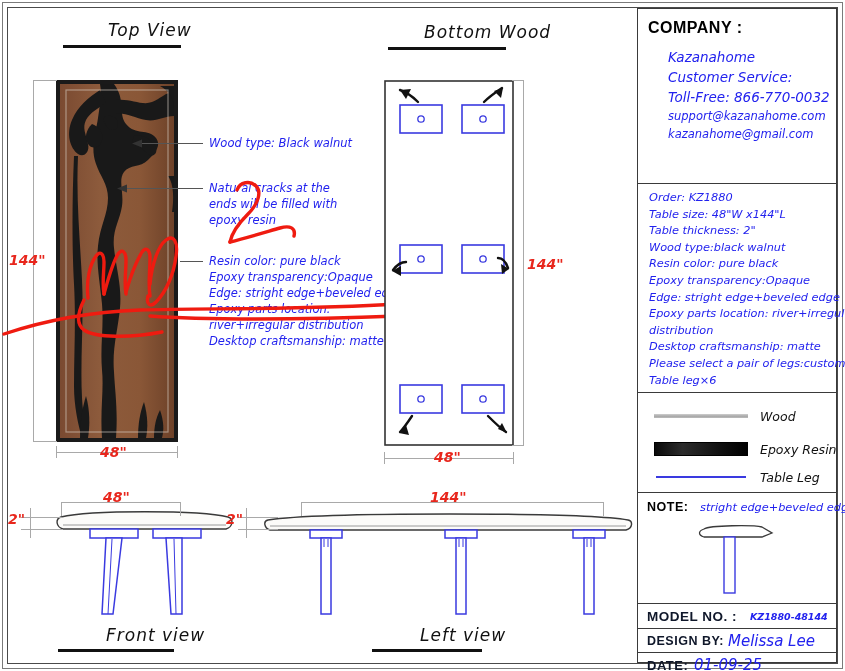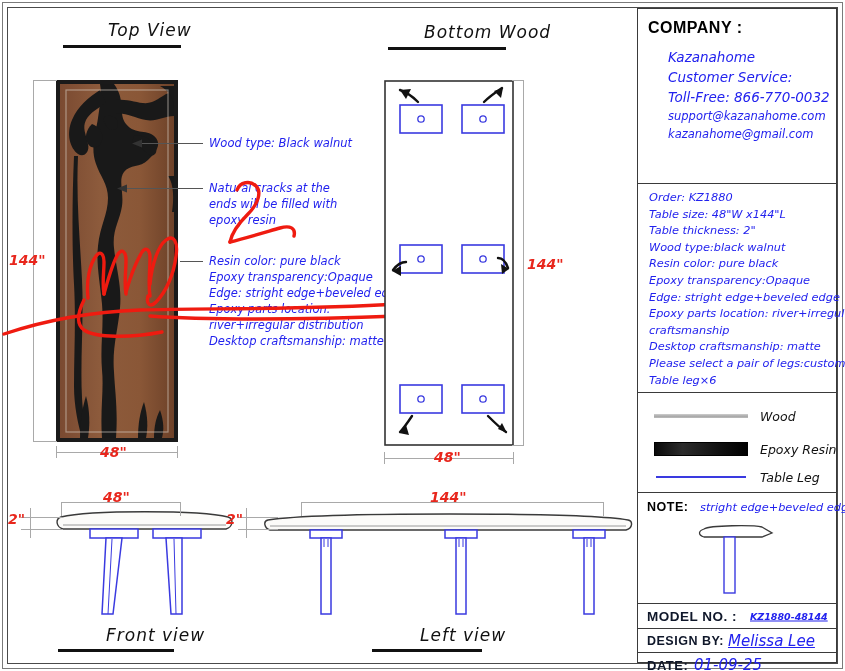--- a/index.html
+++ b/index.html
@@ -130,21 +130,20 @@
 
   .tb-label {
     position:absolute; left:9px; top:50%; transform:translateY(-50%);
     font-weight:bold; color:#0f172a; letter-spacing:0.5px;
     font-family:"Liberation Sans", sans-serif;
   }
   .tb-value {
     position:absolute; top:50%; transform:translateY(-50%);
     color:#2222ee; font-style:italic; white-space:nowrap;
     font-family:"DejaVu Sans", sans-serif;
-    text-decoration:underline;
   }
 </style>
 </head>
 <body>
 
 <div id="sheet">
 
   <div class="outer-border"></div>
   <div class="inner-border"></div>
 
@@ -397,21 +396,21 @@
     <div class="rsec" style="top:175px; height:208px;">
       <div class="spec-lines">
         <div>Order: KZ1880</div>
         <div>Table size: 48"W x144"L</div>
         <div>Table thickness: 2"</div>
         <div>Wood type:black walnut</div>
         <div>Resin color: pure black</div>
         <div>Epoxy transparency:Opaque</div>
         <div>Edge: stright edge+beveled edge</div>
         <div>Epoxy parts location: river+irregular</div>
-        <div>craftsmanship</div>
+        <div>distribution</div>
         <div>Desktop craftsmanship: matte</div>
         <div>Please select a pair of legs:custom</div>
         <div>Table leg×6</div>
       </div>
     </div>
     <div class="rdiv" style="top:383px;"></div>
 
     <div class="rsec" style="top:384px; height:99px;">
       <div class="legend-row" style="top:6px;">
         <span class="swatch-wood"></span>

